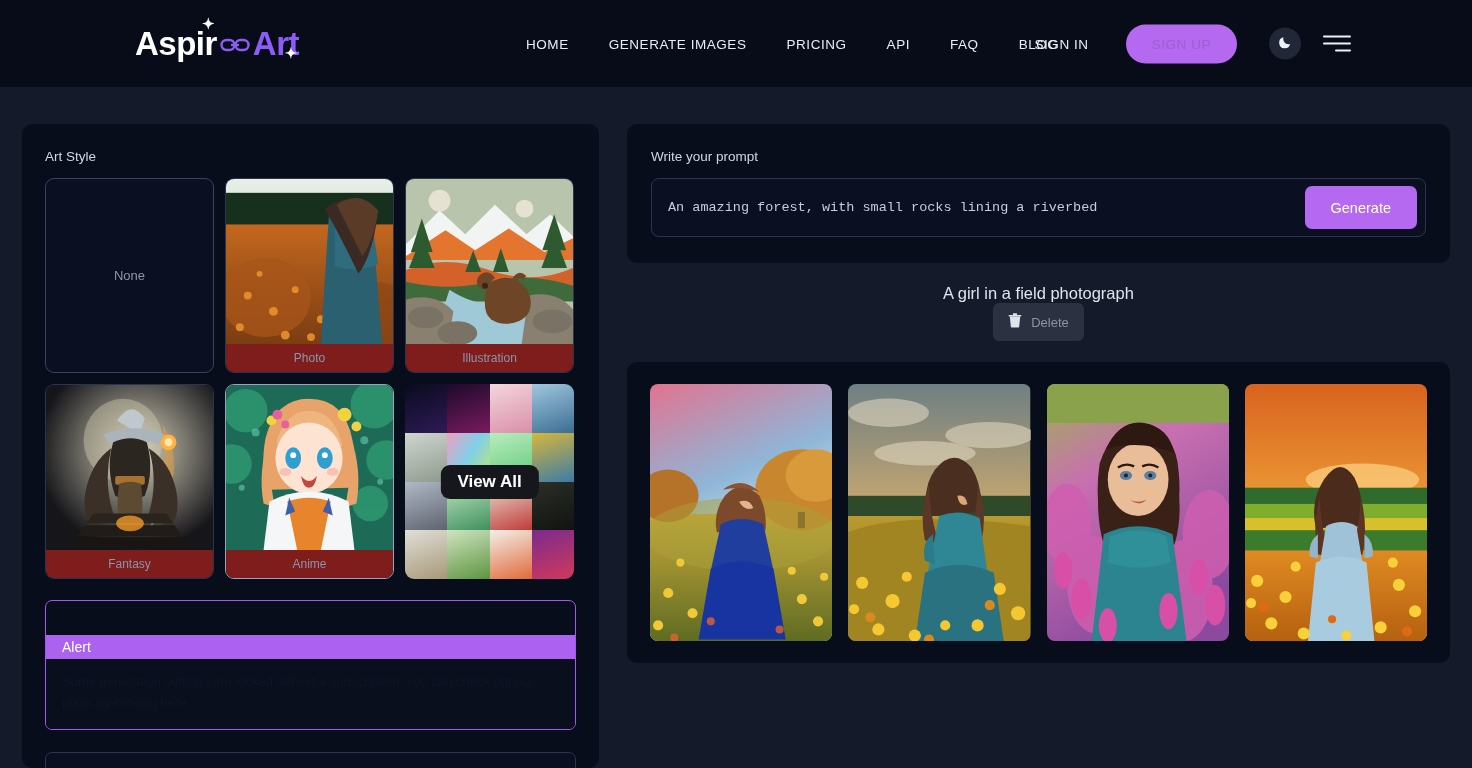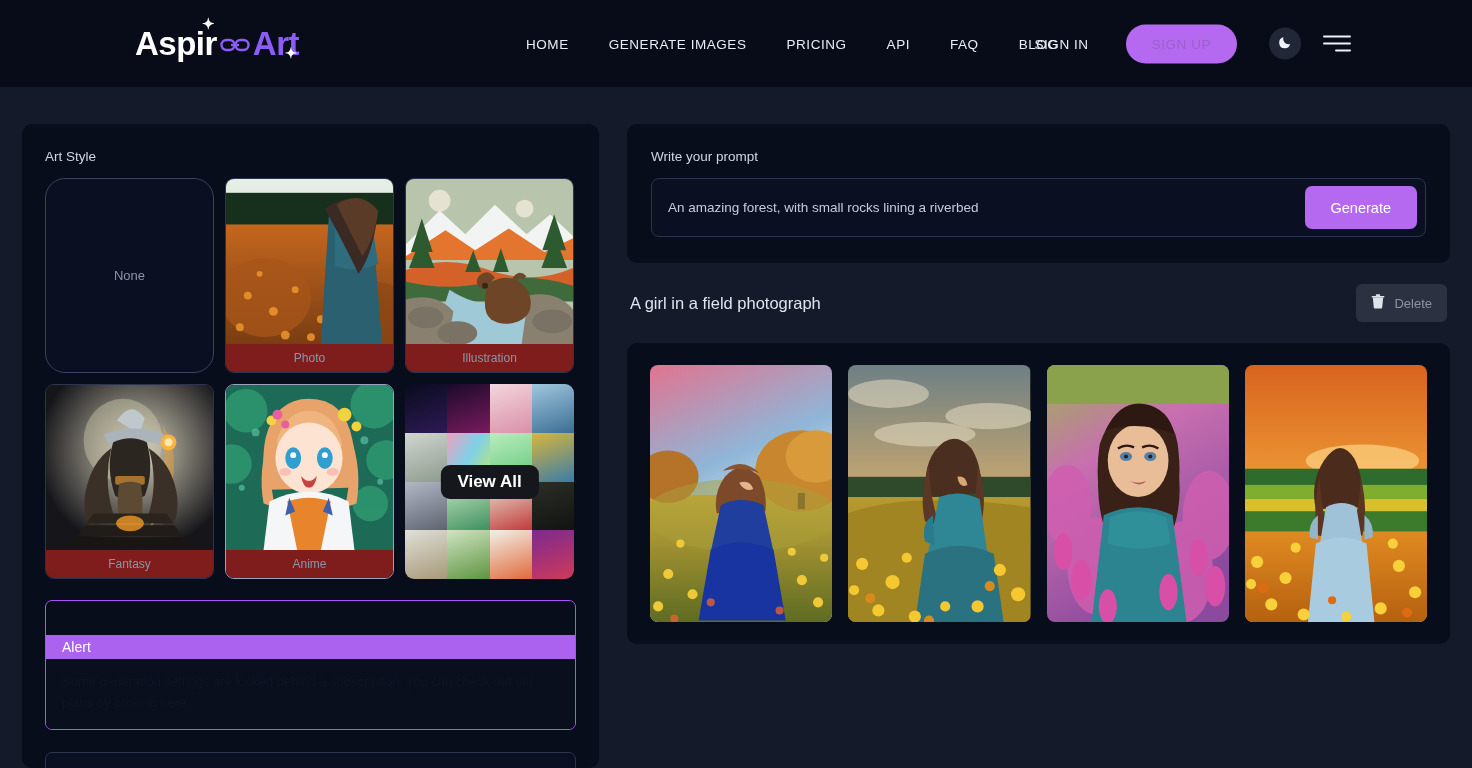--- a/index.html
+++ b/index.html
@@ -117,21 +117,20 @@
   .style-tile {
     height: 195px; border-radius: 9px;
     position: relative; overflow: hidden; cursor: pointer;
     background: #0a1021;
     border: 1px solid #2b3550;
     display: flex; flex-direction: column;
   }
   .style-tile.none-tile {
     align-items: center; justify-content: center;
     border-color: #39435f;
-    border-radius: 20px;
   }
   .style-tile.selected { border-color: #9aa3bd; }
   .style-thumb { flex: 1; position: relative; overflow: hidden; }
   .style-caption {
     height: 28px; line-height: 28px; text-align: center;
     color: #8c94a8; font-size: 12px;
     background: #7f1d1d;
   }
   .tile-none-text { color: #8c94a8; font-size: 13px; }
 
@@ -185,35 +184,36 @@
     margin-top: 14px;
     border: 1px solid #2b3550; border-radius: 8px;
     background: #0a1021;
     display: flex; align-items: center;
     padding: 8px 8px 8px 0;
     height: 59px;
   }
   .prompt-input {
     flex: 1; background: transparent; border: none; outline: none;
     color: #c5ccdb; font-size: 13.5px;
-    font-family: Liberation Sans, sans-serif; padding: 0 14px 0 16px;
+    font-family: Liberation Mono, monospace; padding: 0 14px 0 16px;
   }
   .prompt-input::placeholder { color: #c5ccdb; }
   .generate-btn {
     background: #b569f0; color: #ffffff;
     border: none; border-radius: 7px;
     font-size: 14.5px; font-family: inherit;
     padding: 0 26px; height: 43px; cursor: pointer;
     white-space: nowrap;
   }
 
   
   .results-head {
     display: flex; align-items: center; justify-content: space-between;
     padding: 0 3px;
+    flex-direction: column;
   }
   .results-title { color: #dfe4ee; font-size: 16.5px; }
   .delete-btn {
     background: #2c3142; border: none; border-radius: 6px;
     color: #8b92a3; font-size: 13px; font-family: inherit;
     display: flex; align-items: center; gap: 9px;
     padding: 10px 15px; cursor: pointer; white-space: nowrap;
   }
 
   .results-panel { padding: 22px 23px; }

